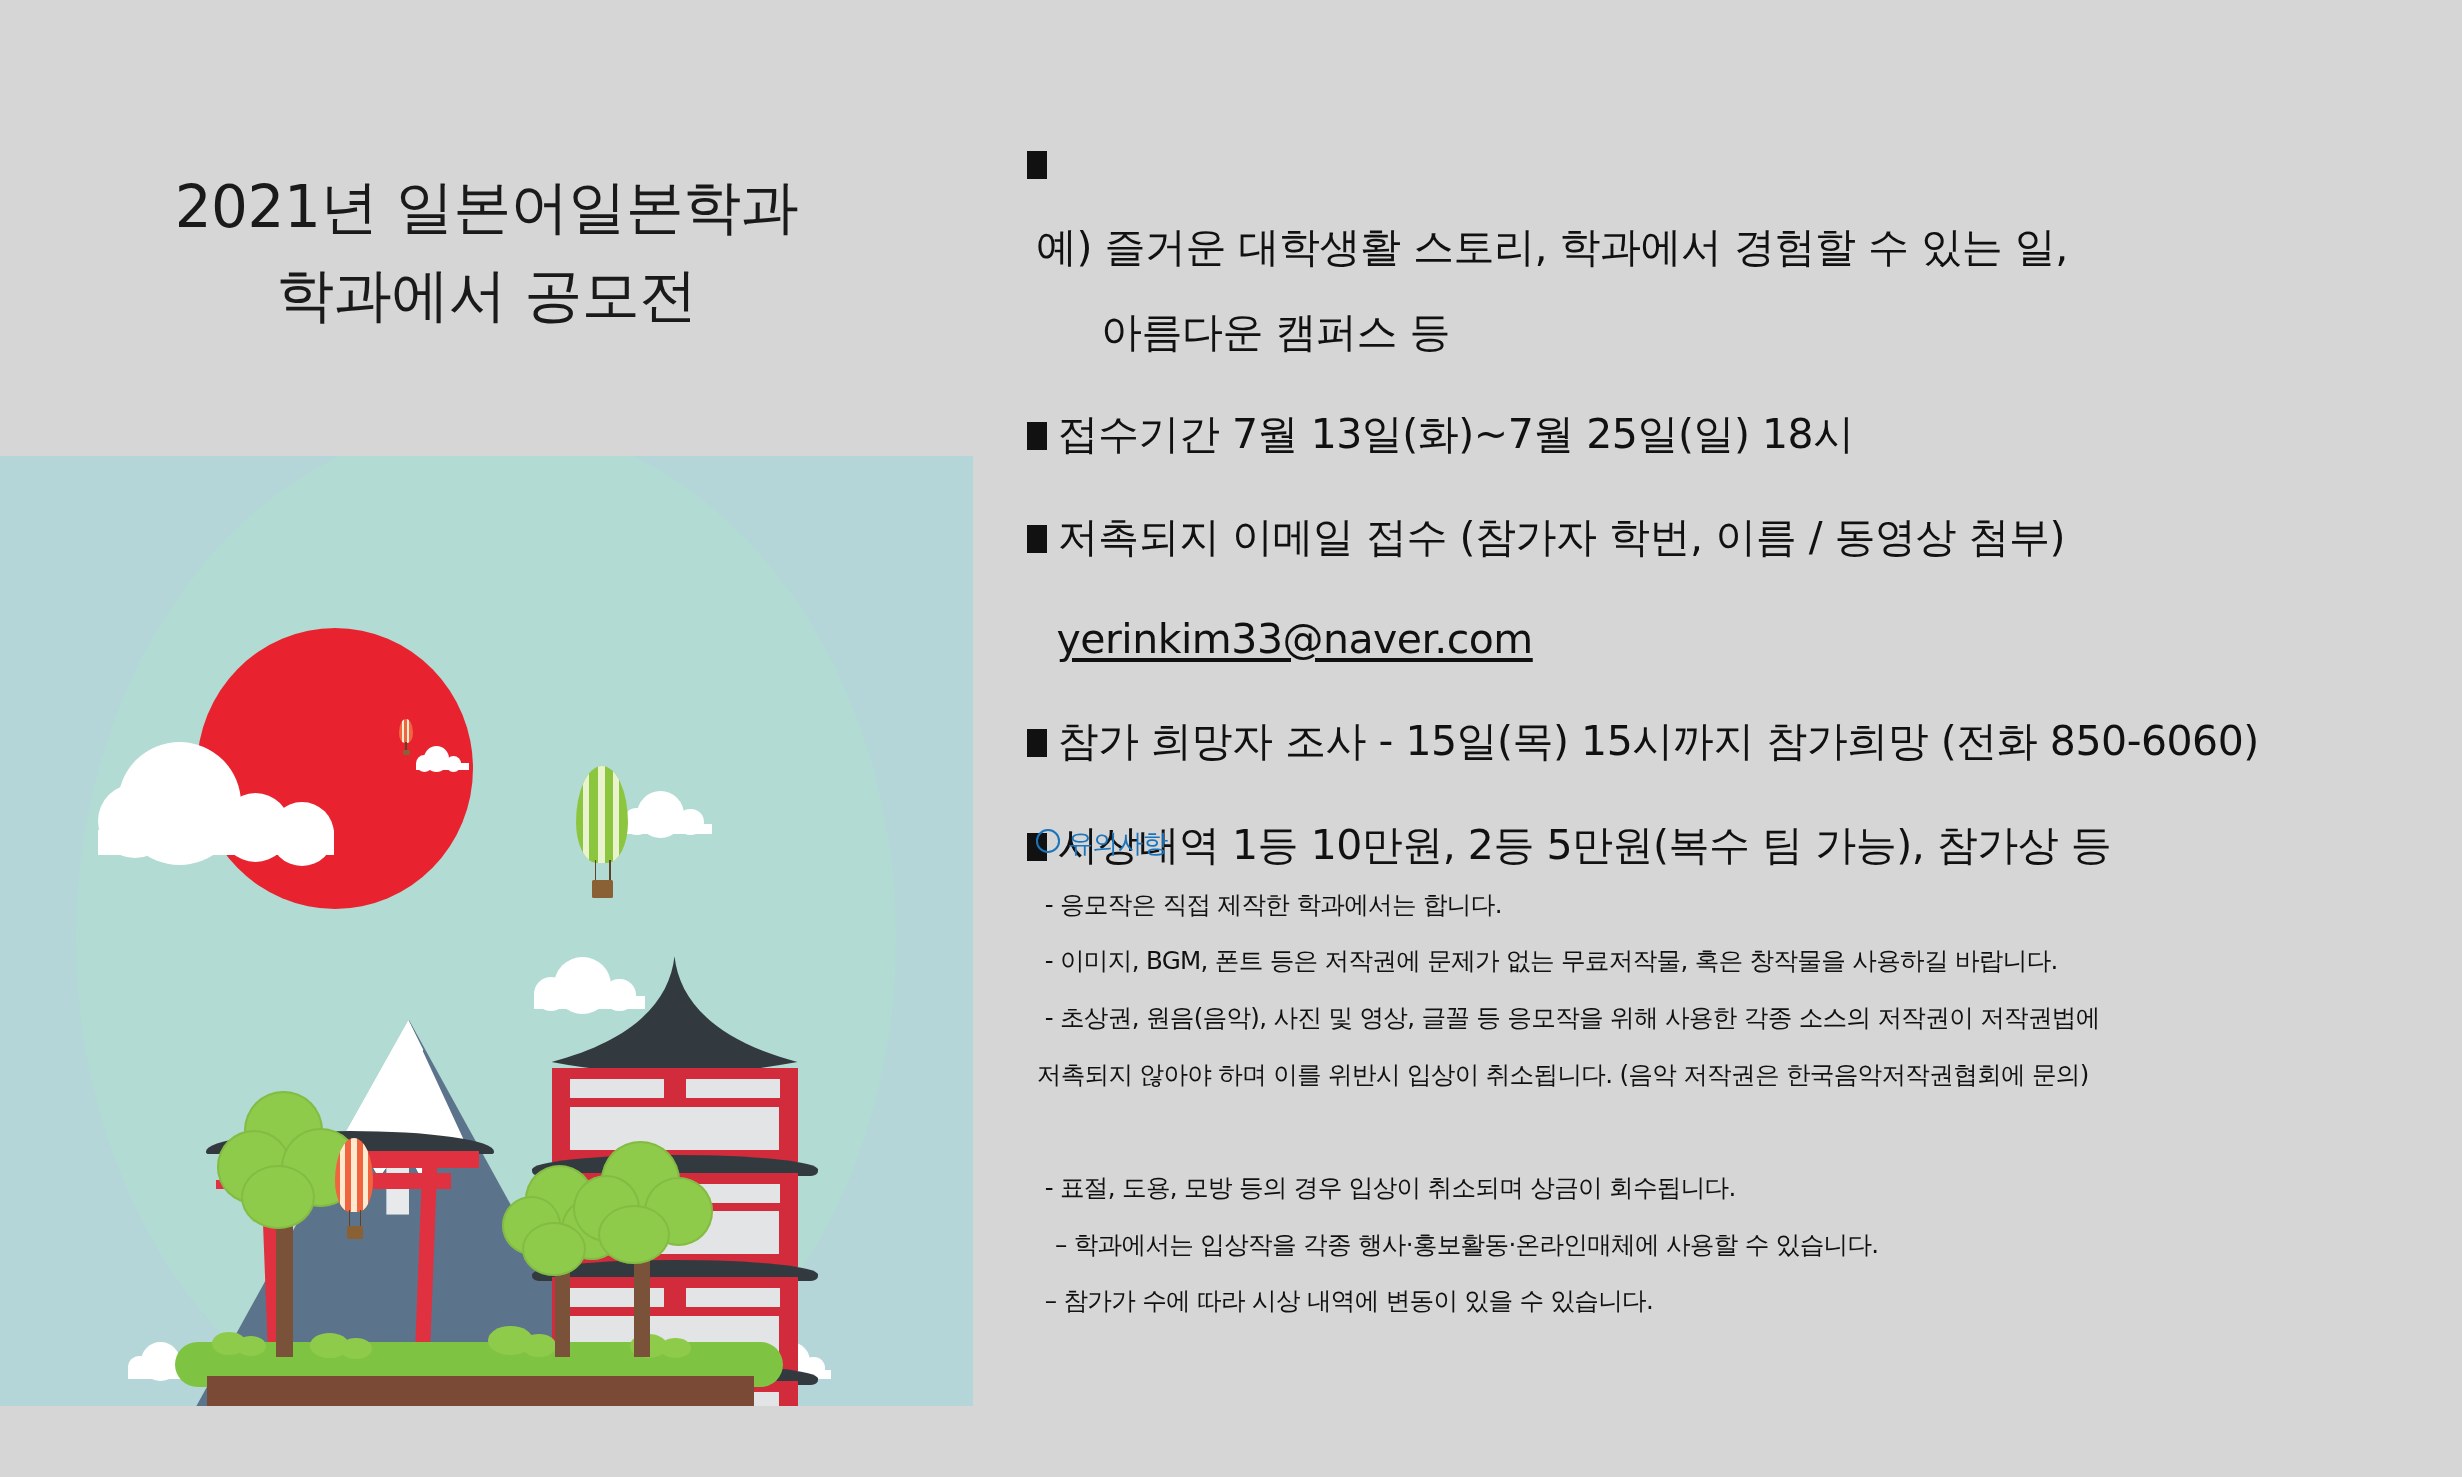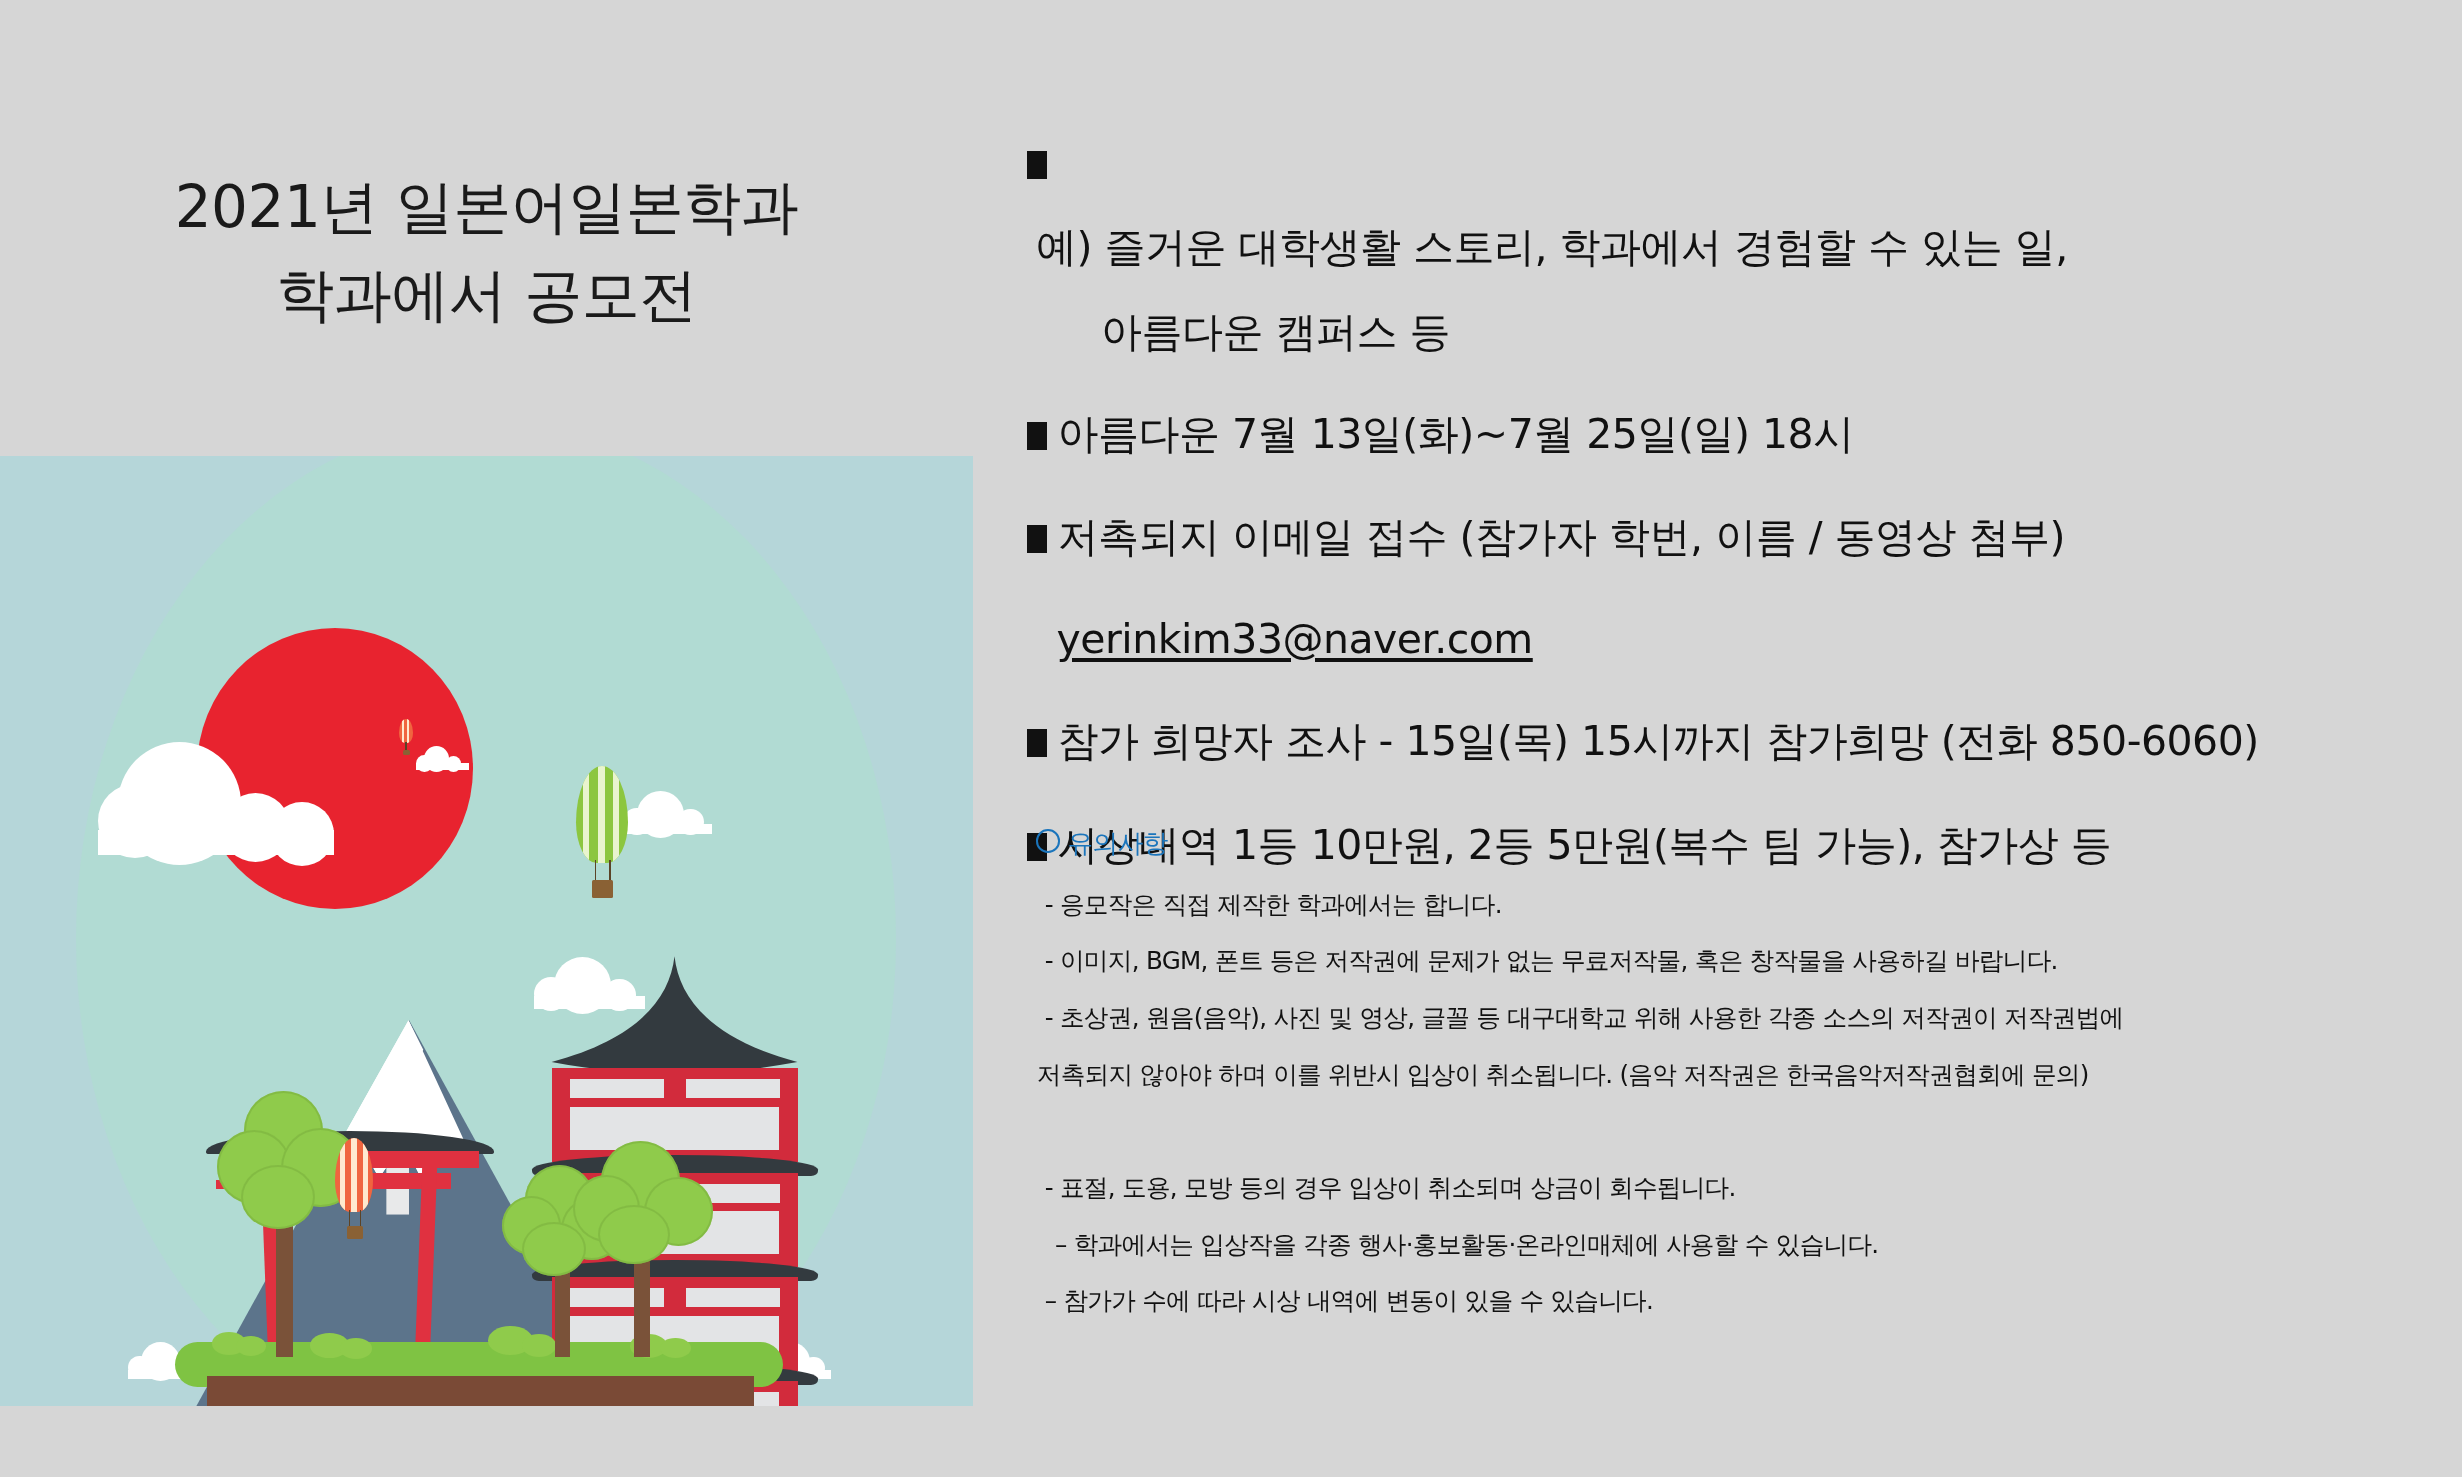--- a/index.html
+++ b/index.html
@@ -285,21 +285,21 @@
 
   <div class="main-line indent-1" style="top:186px;">
     <span>예) 즐거운 대학생활 스토리, 학과에서 경험할 수 있는 일,</span>
   </div>
 
   <div class="main-line indent-2" style="top:230px;">
     <span>아름다운 캠퍼스 등</span>
   </div>
 
   <div class="main-line" style="top:291px;">
-    <span class="sq"></span><span>아름다운 7월 13일(화)~7월 25일(일) 18시</span>
+    <span class="sq"></span><span>접수기간 7월 13일(화)~7월 25일(일) 18시</span>
   </div>
 
   <div class="main-line" style="top:353px;">
     <span class="sq"></span><span>저촉되지 이메일 접수 (참가자 학번, 이름 / 동영상 첨부)</span>
   </div>
 
   <div class="main-line email-line" style="top:414px;">
     <span class="email">yerinkim33@naver.com</span>
   </div>
 
@@ -315,21 +315,21 @@
     <span class="ring"></span><span>유의사항</span>
   </div>
 
   <div class="note" style="position:absolute;left:17.7px;top:893px;">
     <span>- 응모작은 직접 제작한 학과에서는 합니다.</span>
   </div>
   <div class="note" style="position:absolute;left:17.7px;top:949px;">
     <span>- 이미지, BGM, 폰트 등은 저작권에 문제가 없는 무료저작물, 혹은 창작물을 사용하길 바랍니다.</span>
   </div>
   <div class="note" style="position:absolute;left:17.7px;top:1006px;">
-    <span>- 초상권, 원음(음악), 사진 및 영상, 글꼴 등 대구대학교 위해 사용한 각종 소스의 저작권이 저작권법에</span>
+    <span>- 초상권, 원음(음악), 사진 및 영상, 글꼴 등 응모작을 위해 사용한 각종 소스의 저작권이 저작권법에</span>
   </div>
   <div class="note" style="position:absolute;left:9.8px;top:1063px;">
     <span>저촉되지 않아야 하며 이를 위반시 입상이 취소됩니다. (음악 저작권은 한국음악저작권협회에 문의)</span>
   </div>
   <div class="note" style="position:absolute;left:17.7px;top:1176px;">
     <span>- 표절, 도용, 모방 등의 경우 입상이 취소되며 상금이 회수됩니다.</span>
   </div>
   <div class="note" style="position:absolute;left:28px;top:1233px;text-align:right;">
     <span>– 학과에서는 입상작을 각종 행사·홍보활동·온라인매체에 사용할 수 있습니다.</span>
   </div>

